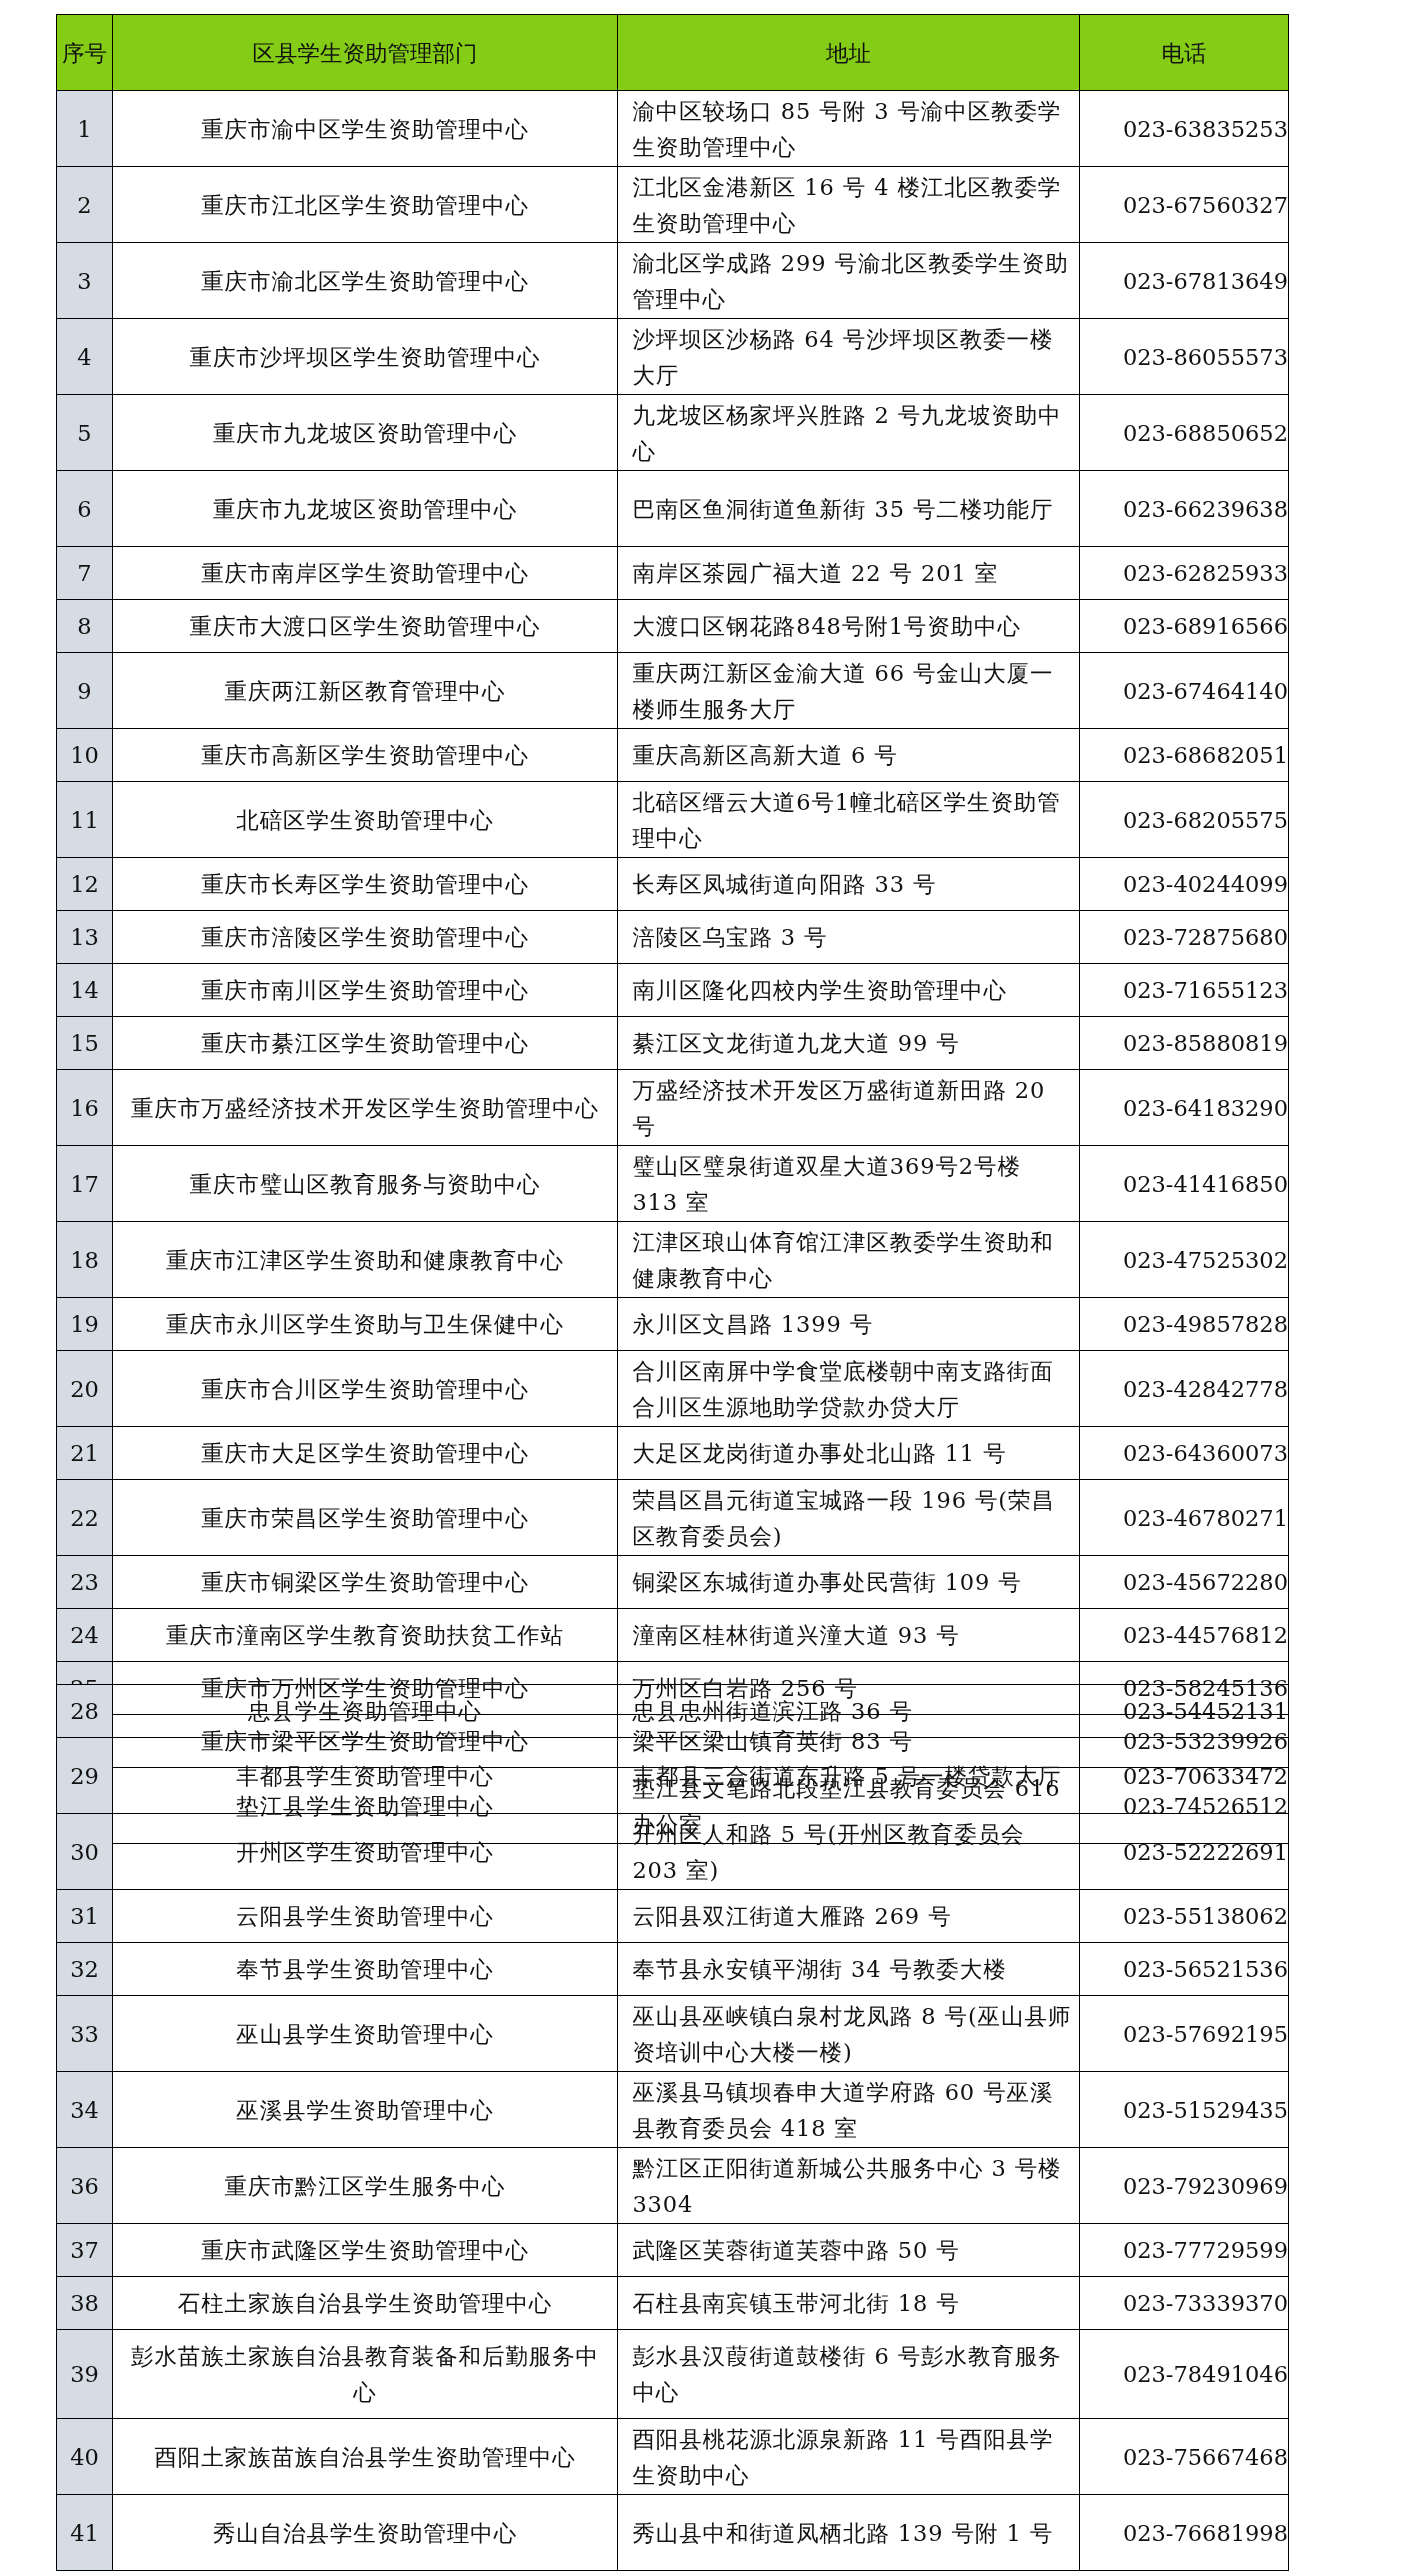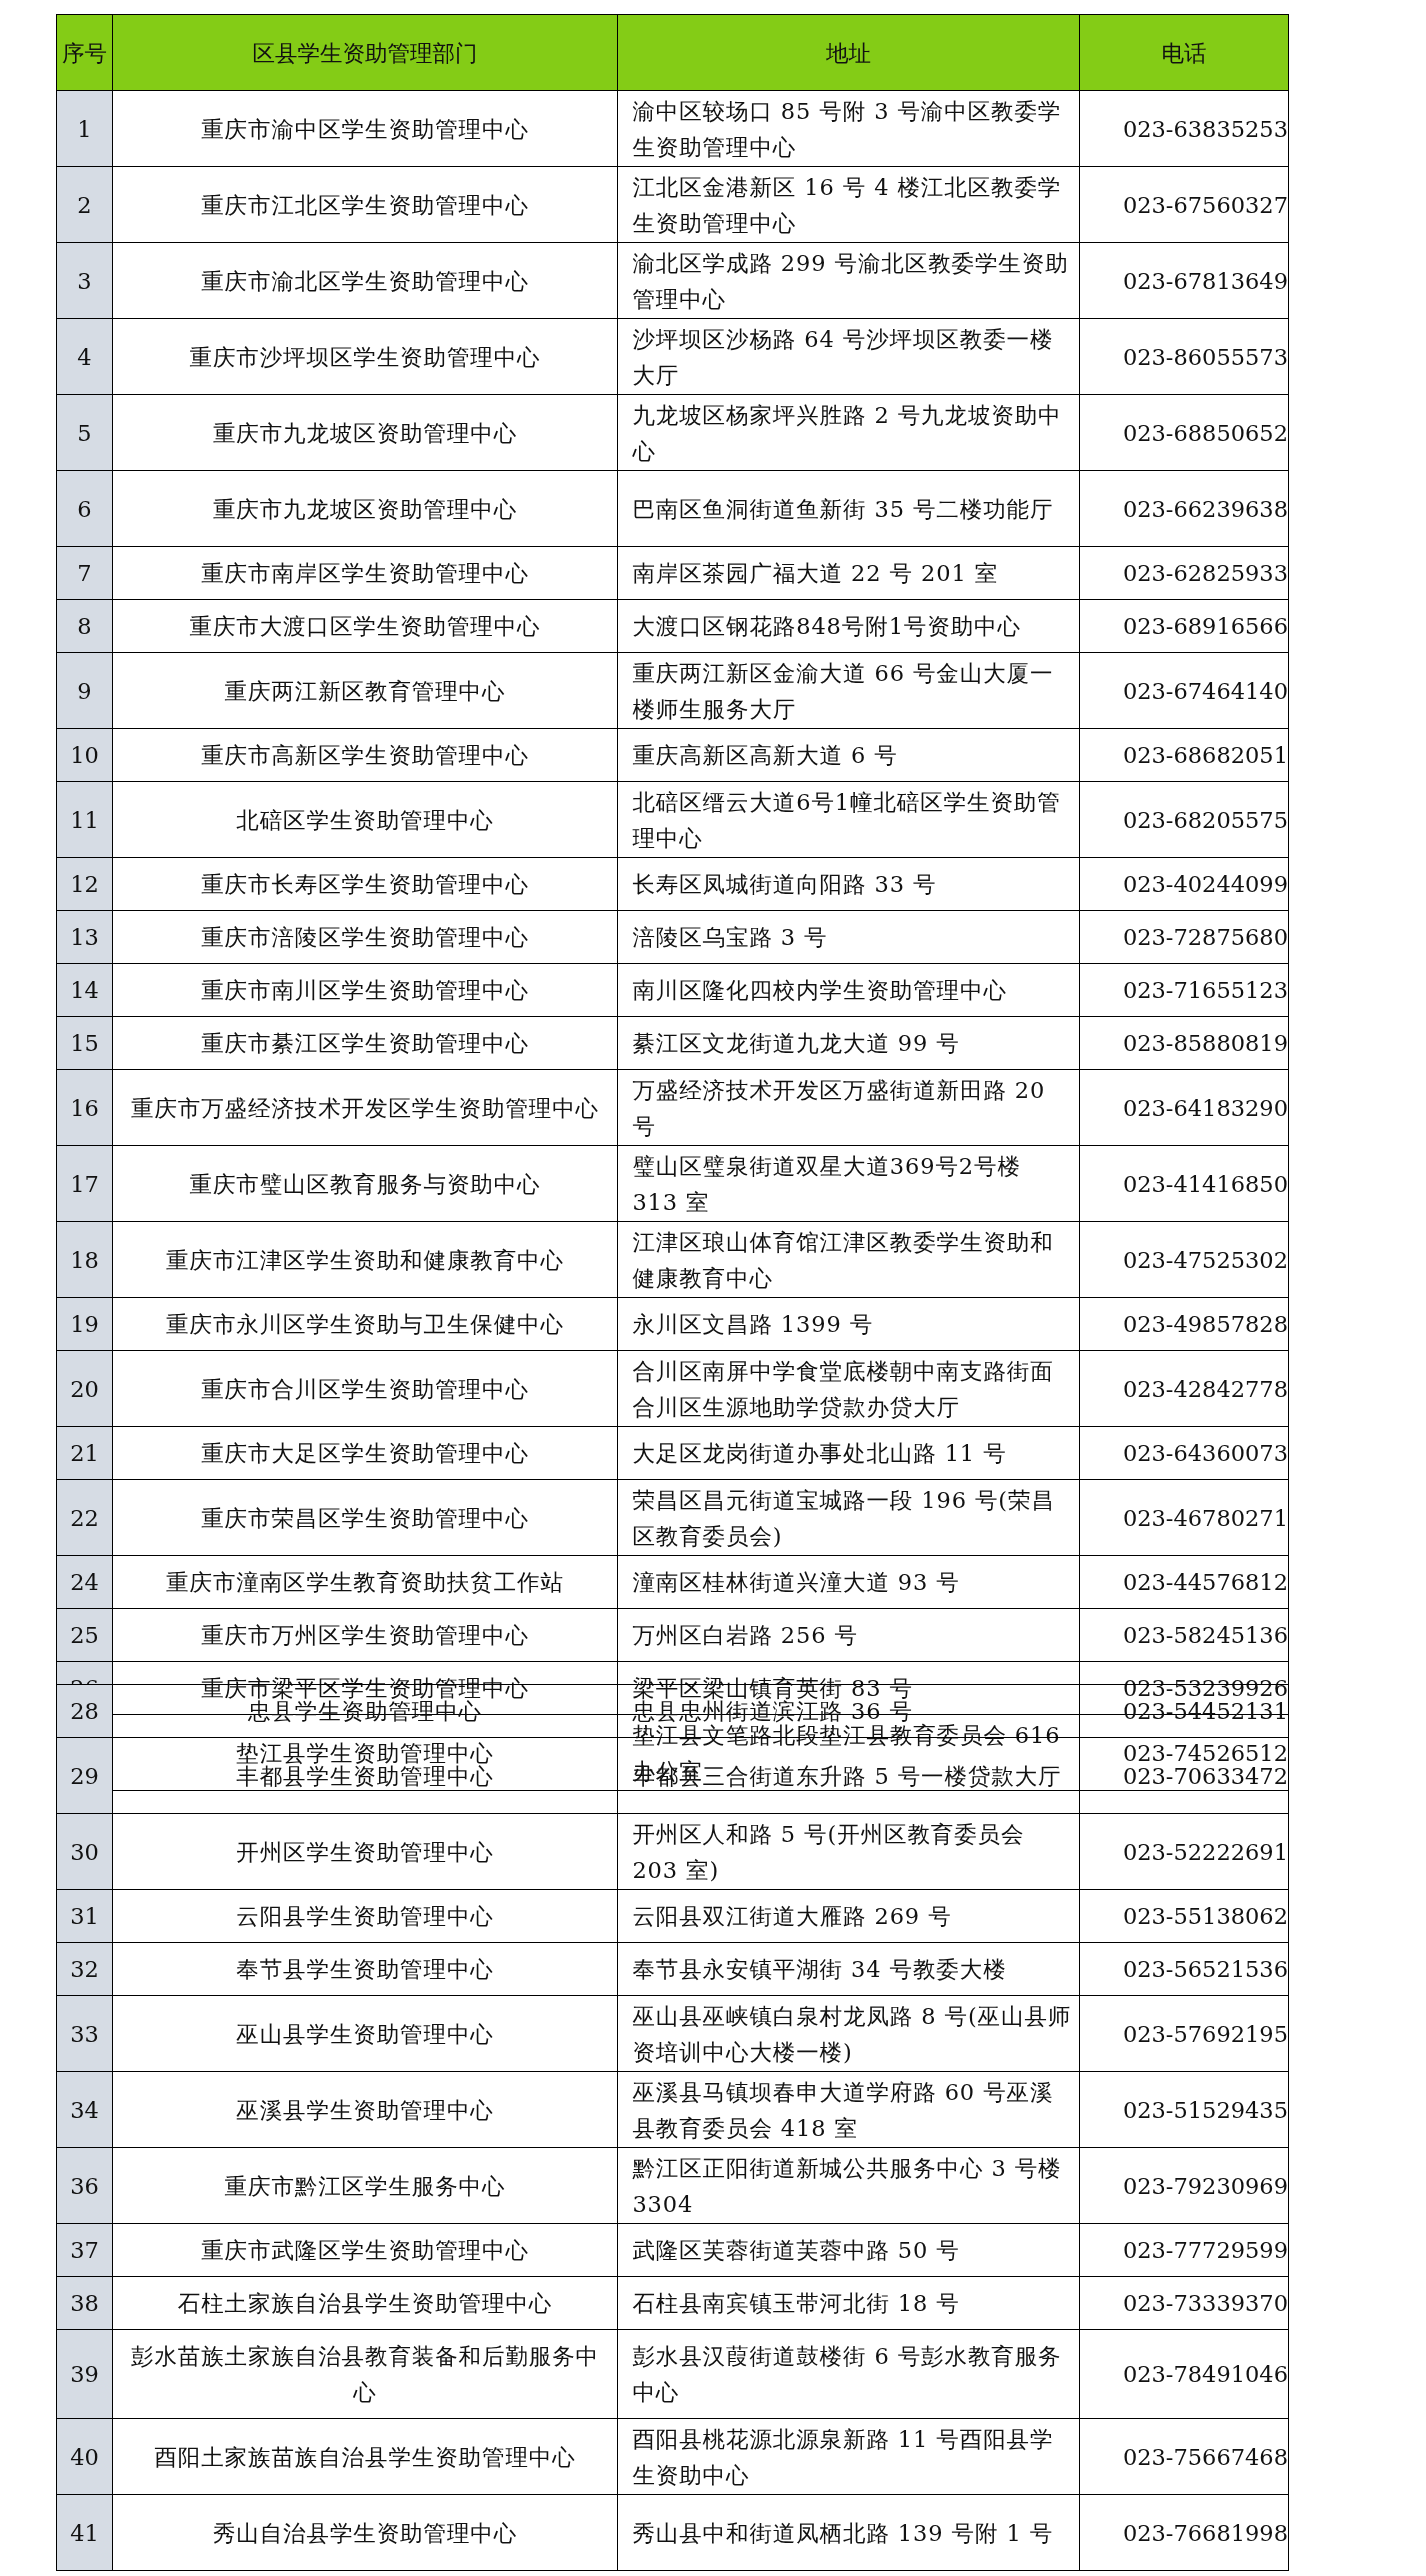--- a/index.html
+++ b/index.html
@@ -168,20 +168,26 @@
     <td class="addr">大足区龙岗街道办事处北山路 11 号</td>
     <td class="phone">023-64360073</td>
   </tr>
       <tr class="h2">
     <td class="idx">22</td>
     <td class="name">重庆市荣昌区学生资助管理中心</td>
     <td class="addr">荣昌区昌元街道宝城路一段 196 号(荣昌区教育委员会)</td>
     <td class="phone">023-46780271</td>
   </tr>
       <tr class="h1">
+    <td class="idx">23</td>
+    <td class="name">重庆市铜梁区学生资助管理中心</td>
+    <td class="addr">铜梁区东城街道办事处民营街 109 号</td>
+    <td class="phone">023-45672280</td>
+  </tr>
+      <tr class="h1">
     <td class="idx">24</td>
     <td class="name">重庆市潼南区学生教育资助扶贫工作站</td>
     <td class="addr">潼南区桂林街道兴潼大道 93 号</td>
     <td class="phone">023-44576812</td>
   </tr>
       <tr class="h1">
     <td class="idx">25</td>
     <td class="name">重庆市万州区学生资助管理中心</td>
     <td class="addr">万州区白岩路 256 号</td>
     <td class="phone">023-58245136</td>

